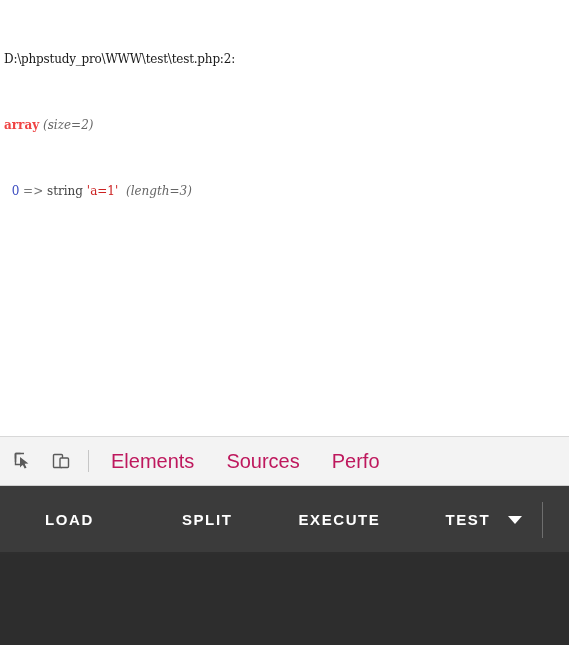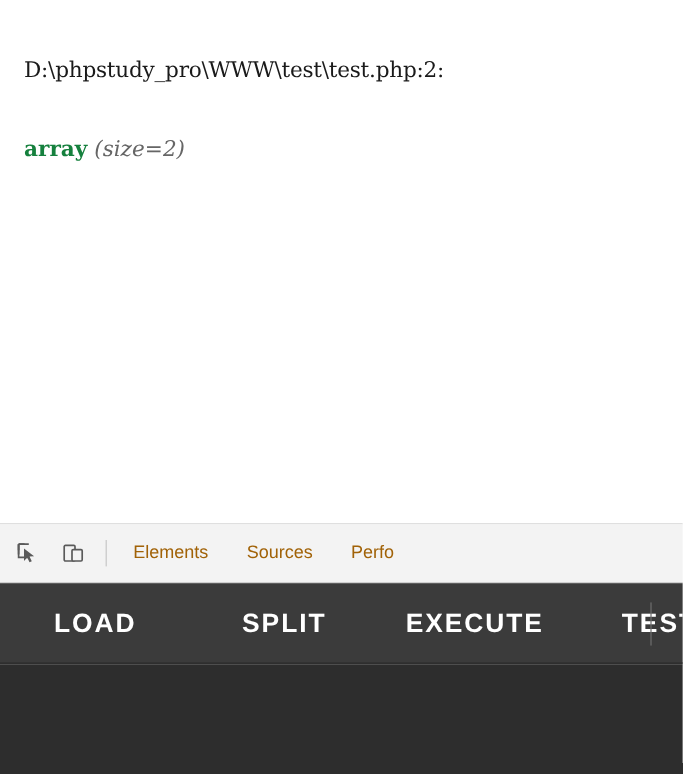--- a/index.html
+++ b/index.html
@@ -28,39 +28,39 @@
     left: 0;
     top: 0;
     width: 569px;
     height: 437px;
     background: #ffffff;
     overflow: hidden;
   }
 
   .dump {
     position: absolute;
-    left: 20px;
+    left: 4px;
     top: 4px;
     font-family: "DejaVu Serif", "Liberation Serif", serif;
-    font-size: 18px;
+    font-size: 12px;
     line-height: 22px;
     color: #222222;
     white-space: pre;
   }
   .dump-line {
     white-space: pre;
     height: 22px;
   }
   .dump-path {
     color: #1a1a1a;
     letter-spacing: -0.2px;
   }
   .kw-array {
     font-weight: bold;
-    color: #15803d;
+    color: #ef4444;
   }
   .meta {
     font-style: italic;
     color: #666666;
   }
   .idx {
     color: #3b4cc0;
   }
   .arrow {
     color: #777777;
@@ -115,22 +115,22 @@
   }
   .dt-tabs {
     display: flex;
     align-items: center;
     height: 100%;
     flex: 1;
     overflow: hidden;
   }
   .dt-tab {
     font-family: "Liberation Sans", sans-serif;
-    font-size: 15px;
-    color: #a16207;
+    font-size: 20px;
+    color: #be185d;
     padding: 0 16px;
     white-space: nowrap;
     cursor: pointer;
     line-height: 48px;
   }
 
   
   .dark-toolbar {
     position: absolute;
     left: 0;
@@ -143,21 +143,21 @@
   .dark-toolbar-inner {
     position: absolute;
     left: 0;
     top: 0;
     height: 67px;
     display: flex;
     align-items: center;
   }
   .tb-btn {
     font-family: "Liberation Sans", sans-serif;
-    font-size: 22px;
+    font-size: 15px;
     font-weight: bold;
     letter-spacing: 1.6px;
     color: #ffffff;
     cursor: pointer;
     white-space: nowrap;
     user-select: none;
   }
   .tb-btn-load    { margin-left: 45px; }
   .tb-btn-split   { margin-left: 88px; }
   .tb-btn-execute { margin-left: 66px; }
@@ -201,20 +201,21 @@
 </style>
 </head>
 <body>
 
 <div id="app">
 
   <div class="page-content">
     <div class="dump">
       <div class="dump-line"><span class="dump-path">D:\phpstudy_pro\WWW\test\test.php:2:</span></div>
       <div class="dump-line"><span class="kw-array">array</span> <span class="meta">(size=2)</span></div>
+      <div class="dump-line">  <span class="idx">0</span> <span class="arrow">=&gt;</span> <span class="kw-string">string</span> <span class="quote">'</span><span class="str-val">a=1</span><span class="quote">'</span>  <span class="meta">(length=3)</span></div>
     </div>
   </div>
 
   <div class="devtools-topline"></div>
   <div class="devtools-tabbar">
 
     <div class="dt-icon">
       <svg width="20" height="20" viewBox="0 0 20 20" aria-hidden="true">
         <path d="M2.5 2.5 H11 M2.5 2.5 V11" stroke="#5a5a5a" stroke-width="1.4" fill="none"></path>
         <path d="M2.5 2.5 H7.5 M2.5 2.5 V7.5" stroke="#5a5a5a" stroke-width="1.4" fill="none"></path>

